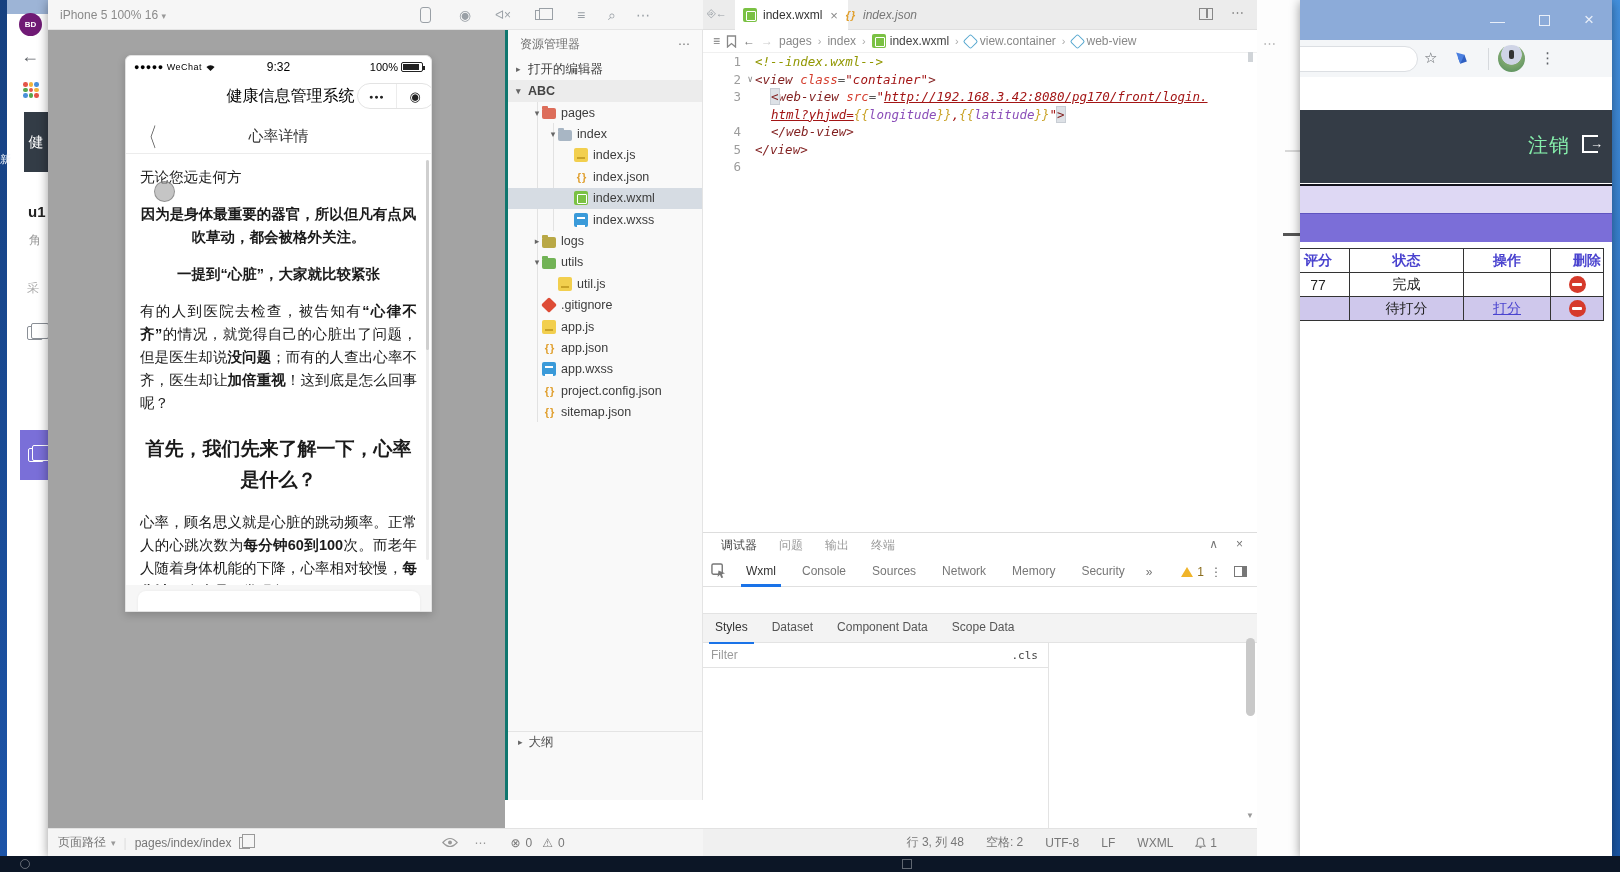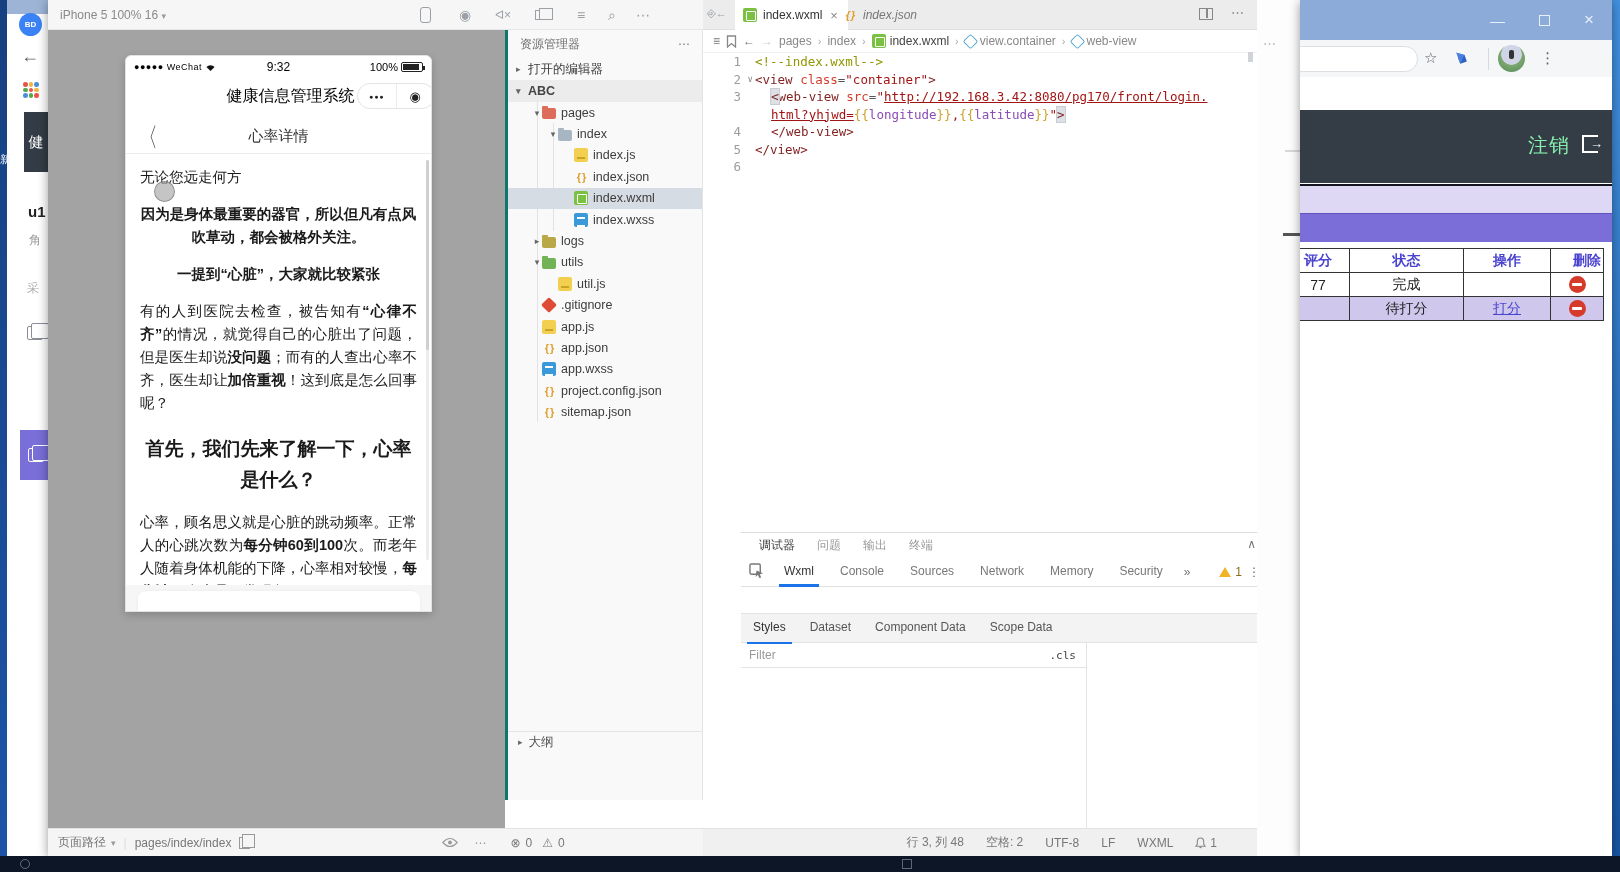--- a/index.html
+++ b/index.html
@@ -3,21 +3,21 @@
 <meta charset="utf-8">
 <style>
   * { margin:0; padding:0; box-sizing:border-box; }
   html,body { width:1620px; height:872px; overflow:hidden; font-family:"Liberation Sans", sans-serif; }
   #screen { position:relative; width:1620px; height:872px; background:linear-gradient(135deg,#16407f 0%,#1e5ab4 45%,#0e2f63 100%); overflow:hidden; }
   .streak { position:absolute; background:linear-gradient(180deg,#4ea2f0,#1b5cb0); opacity:.8; }
 
   
   .left-strip { position:absolute; left:7px; top:0; width:41px; height:856px; background:#fff; overflow:hidden; }
   .left-strip .tabbar { position:absolute; left:0; top:0; width:41px; height:14px; background:#9db4d6; }
-  .bd-circle { position:absolute; left:12px; top:13px; width:23px; height:23px; border-radius:50%; background:#3b82f6; color:#fff; font-size:8px; font-weight:bold; display:flex; align-items:center; justify-content:center; }
+  .bd-circle { position:absolute; left:12px; top:13px; width:23px; height:23px; border-radius:50%; background:#701a75; color:#fff; font-size:8px; font-weight:bold; display:flex; align-items:center; justify-content:center; }
   .ls-back { position:absolute; left:14px; top:46px; font-size:18px; color:#5f6368; }
   .ls-grid { position:absolute; left:16px; top:82px; width:16px; height:16px; display:grid; grid-template-columns:repeat(3,1fr); gap:1px; }
   .ls-grid i { border-radius:50%; }
   .ls-dark { position:absolute; left:17px; top:112px; width:24px; height:60px; background:#333c46; color:#fff; font-size:15px; display:flex; align-items:center; justify-content:center; }
   .ls-u1 { position:absolute; left:21px; top:203px; font-size:15px; font-weight:bold; color:#222; }
   .ls-role { position:absolute; left:22px; top:232px; font-size:12px; color:#999; }
   .ls-cai { position:absolute; left:20px; top:280px; font-size:12px; color:#aaa; }
   .clip-ic { position:absolute; width:16px; height:14px; border:1.5px solid #8a8f96; border-radius:2px; }
   .clip-ic:before { content:""; position:absolute; left:3px; top:-4px; width:16px; height:14px; border:1.5px solid #8a8f96; border-radius:2px; background:#fff; }
   .ls-sel { position:absolute; left:13px; top:430px; width:28px; height:50px; background:#7a6fd8; }
@@ -112,35 +112,35 @@
   .crumbs { height:23px; display:flex; align-items:center; padding-left:10px; font-size:12px; color:#888; gap:6px; border-bottom:1px solid #f0f0f0; }
   .crumbs .cicon { color:#777; font-size:12px; }
   .crumb-sep { color:#aaa; font-size:11px; }
   .crumb-item { display:flex; align-items:center; gap:4px; }
   .crumb-item.dark { color:#444; }
   .cube { width:11px; height:11px; border:1.5px solid #56a7cf; transform:rotate(45deg); border-radius:2px; }
   .code { position:absolute; left:0; top:23px; width:100%; font-family:"DejaVu Sans Mono", monospace; font-size:12.5px; line-height:17.5px; }
   .code-line { display:flex; }
   .gutter { width:52px; flex:none; text-align:right; padding-right:14px; color:#9d9d9d; position:relative; }
   .gutter .fold { position:absolute; right:2px; top:0; color:#888; font-size:9px; }
-  .ctext { white-space:pre; }
+  .ctext { white-space:pre;font-style:italic; }
   .tk-cmt { color:#919700; }
   .tk-tag { color:#811f1f; }
   .tk-attr { color:#d43c2c; }
   .tk-pun { color:#555; }
   .tk-str { color:#a31515; }
   .tk-url { color:#a31515; text-decoration:underline; }
   .tk-brace { color:#c9a227; }
   .tk-var { color:#8a4db8; }
   .tk-box { background:#dde1e6; outline:1px solid #c8cdd4; }
   .caret { display:inline-block; width:1.5px; height:14px; background:#3b7bd4; vertical-align:-2px; }
   .ov-mark { position:absolute; right:4px; top:22px; width:5px; height:10px; background:#d0d4d8; }
 
   
-  .debugger { position:absolute; left:693px; top:532px; width:554px; height:296px; background:#fff; border-top:1px solid #ddd; font-size:12px; color:#666; }
+  .debugger { position:absolute; left:655px; top:532px; width:554px; height:296px; background:#fff; border-top:1px solid #ddd; font-size:12px; color:#666; }
   .dbg-tabs { height:24px; display:flex; align-items:center; gap:22px; padding-left:18px; }
   .dbg-tab { color:#9a9a9a; }
   .dbg-tab.active { color:#444; }
   .dbg-win { position:absolute; right:14px; top:4px; display:flex; gap:18px; color:#777; font-size:12px; }
   .cdt-bar { height:30px; display:flex; align-items:center; gap:0; border-bottom:1px solid #e0e0e0; position:relative; }
   .insp { width:30px; text-align:center; }
   .cdt-tab { padding:0 13px; height:30px; line-height:29px; color:#777; position:relative; }
   .cdt-tab.active { color:#333; }
   .cdt-tab.active:after { content:""; position:absolute; left:8px; right:8px; bottom:0; height:2.5px; background:#1a73e8; }
   .cdt-more { color:#777; padding:0 8px; }

